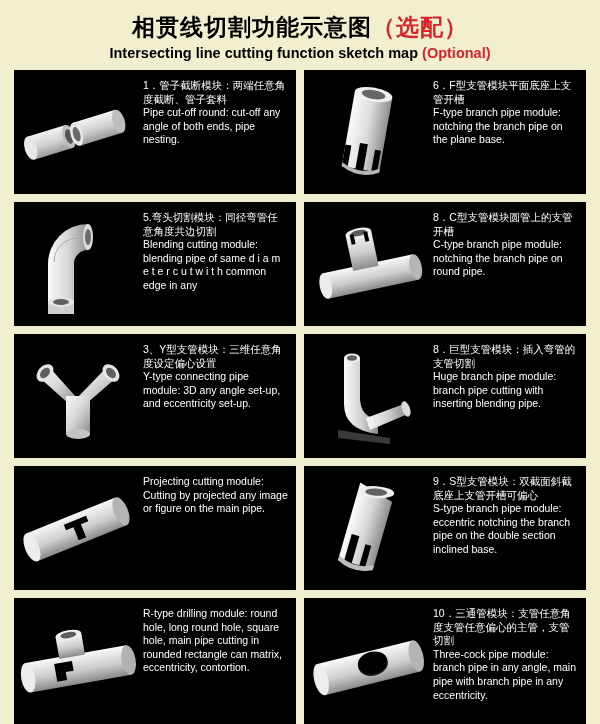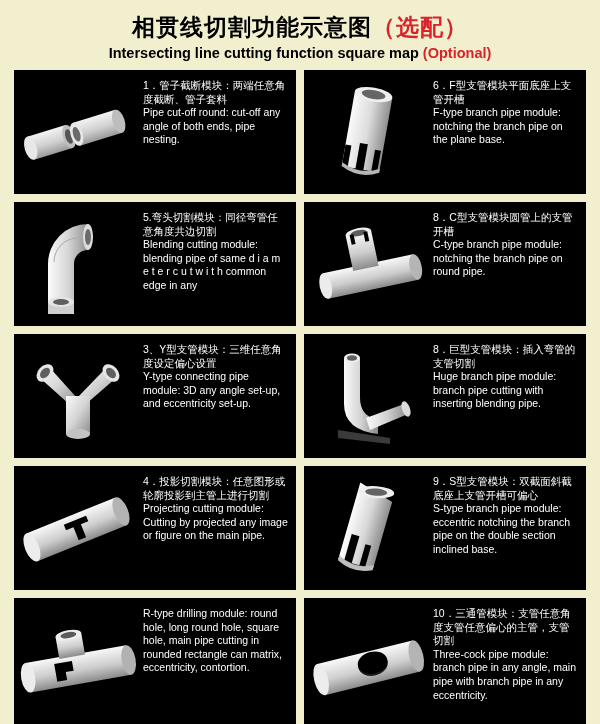--- a/index.html
+++ b/index.html
@@ -92,21 +92,21 @@
 </head>
 <body>
 
 <div class="page">
 
   <div class="header">
     <div class="title-cn">
       <span>相贯线切割功能示意图</span><span class="optional-cn">（选配）</span>
     </div>
     <div class="title-en">
-      <span>Intersecting line cutting function square map</span>
+      <span>Intersecting line cutting function sketch map</span>
       <span class="optional-en">(Optional)</span>
     </div>
   </div>
 
   <div class="grid">
 
     <div class="cell">
       <div class="art">
         <svg viewBox="0 0 127 124" xmlns="http://www.w3.org/2000/svg">
           <defs>
@@ -276,21 +276,20 @@
           </defs>
           <g transform="rotate(-22 63 62)">
             <rect x="14" y="48" width="96" height="30" fill="url(#g4)"></rect>
             <ellipse cx="14" cy="63" rx="7" ry="15" fill="#ededed"></ellipse>
             <ellipse cx="110" cy="63" rx="7" ry="15" fill="#b3b3b3"></ellipse>
             <path d="M52 54 L76 54 L76 60 L68 60 L68 74 L60 74 L60 60 L52 60 Z" fill="#000"></path>
           </g>
         </svg>
       </div>
       <div class="txt">
-        <span class="cn">4．投影切割模块：任意图形或轮廓投影到主管上进行切割</span>
         <span class="en">Projecting cutting module: Cutting by projected any image or figure on the main pipe.</span>
       </div>
     </div>
 
     <div class="cell">
       <div class="art">
         <svg viewBox="0 0 127 124" xmlns="http://www.w3.org/2000/svg">
           <defs>
             <linearGradient id="g9" x1="0" y1="0" x2="1" y2="0">
               <stop offset="0" stop-color="#fcfcfc"></stop>

